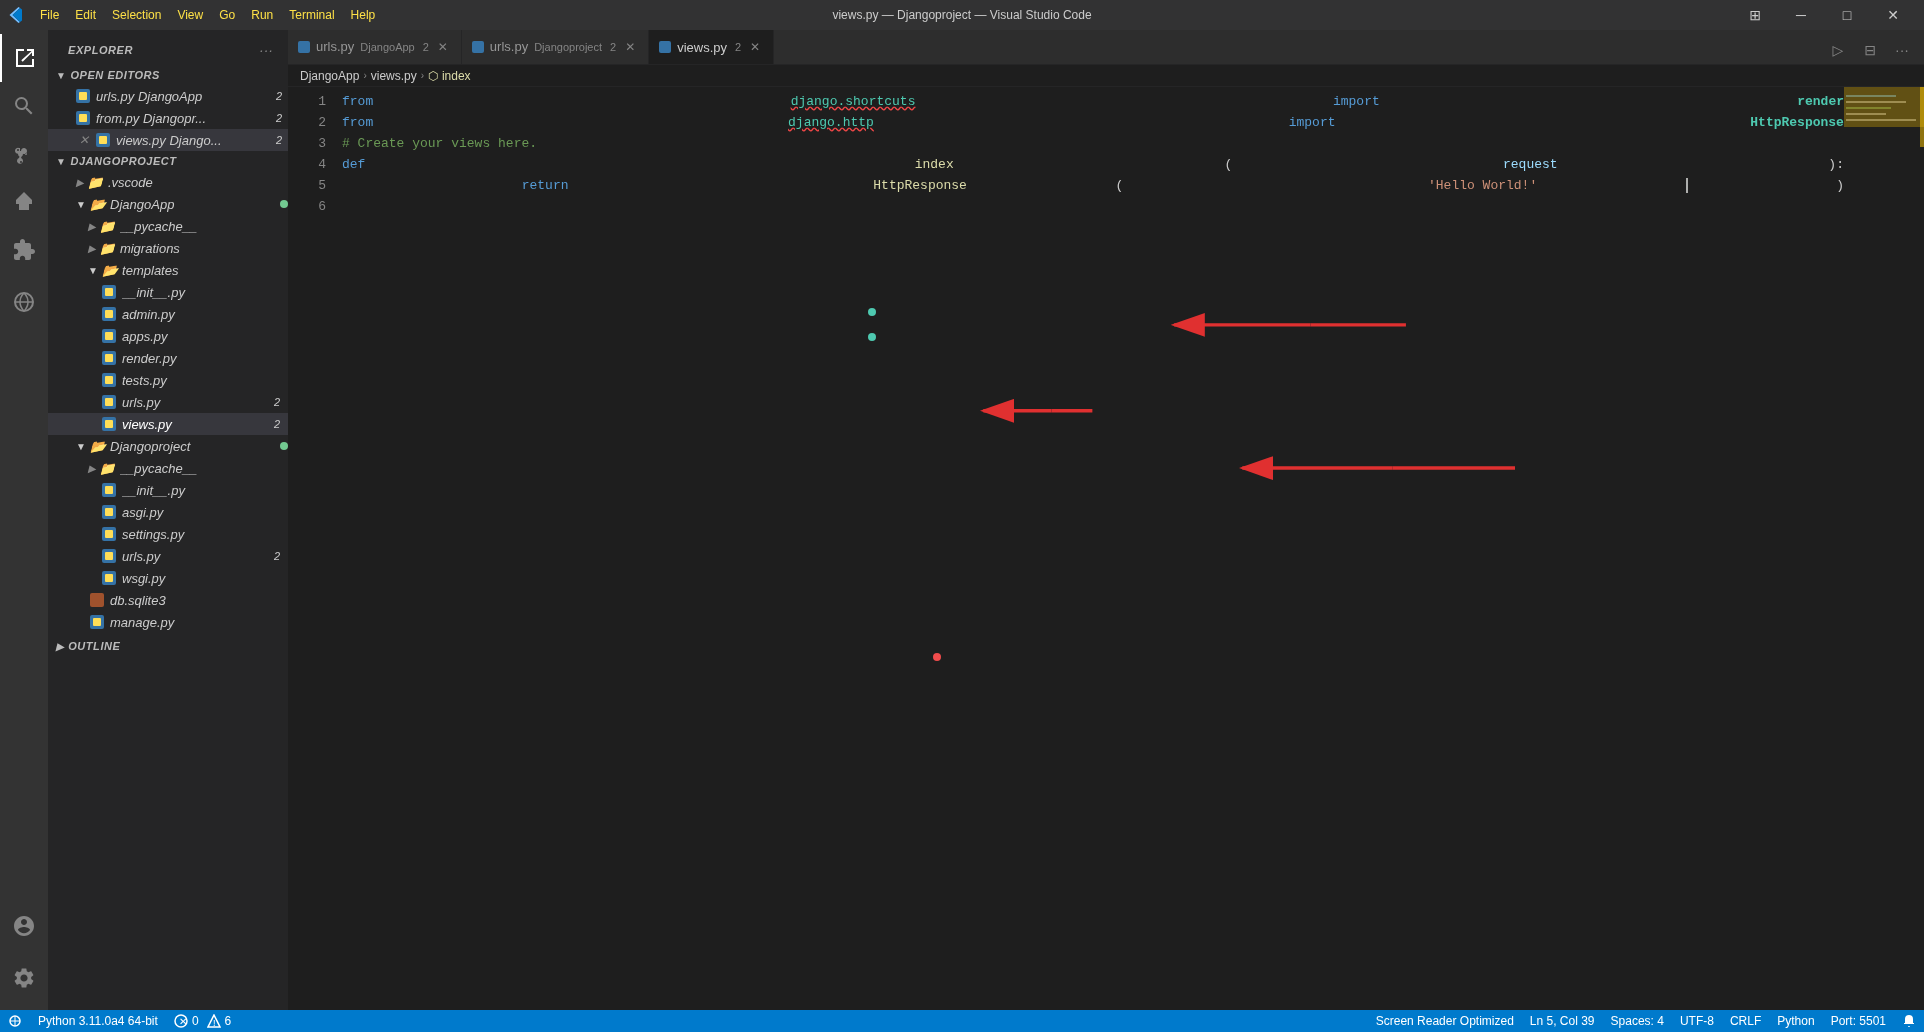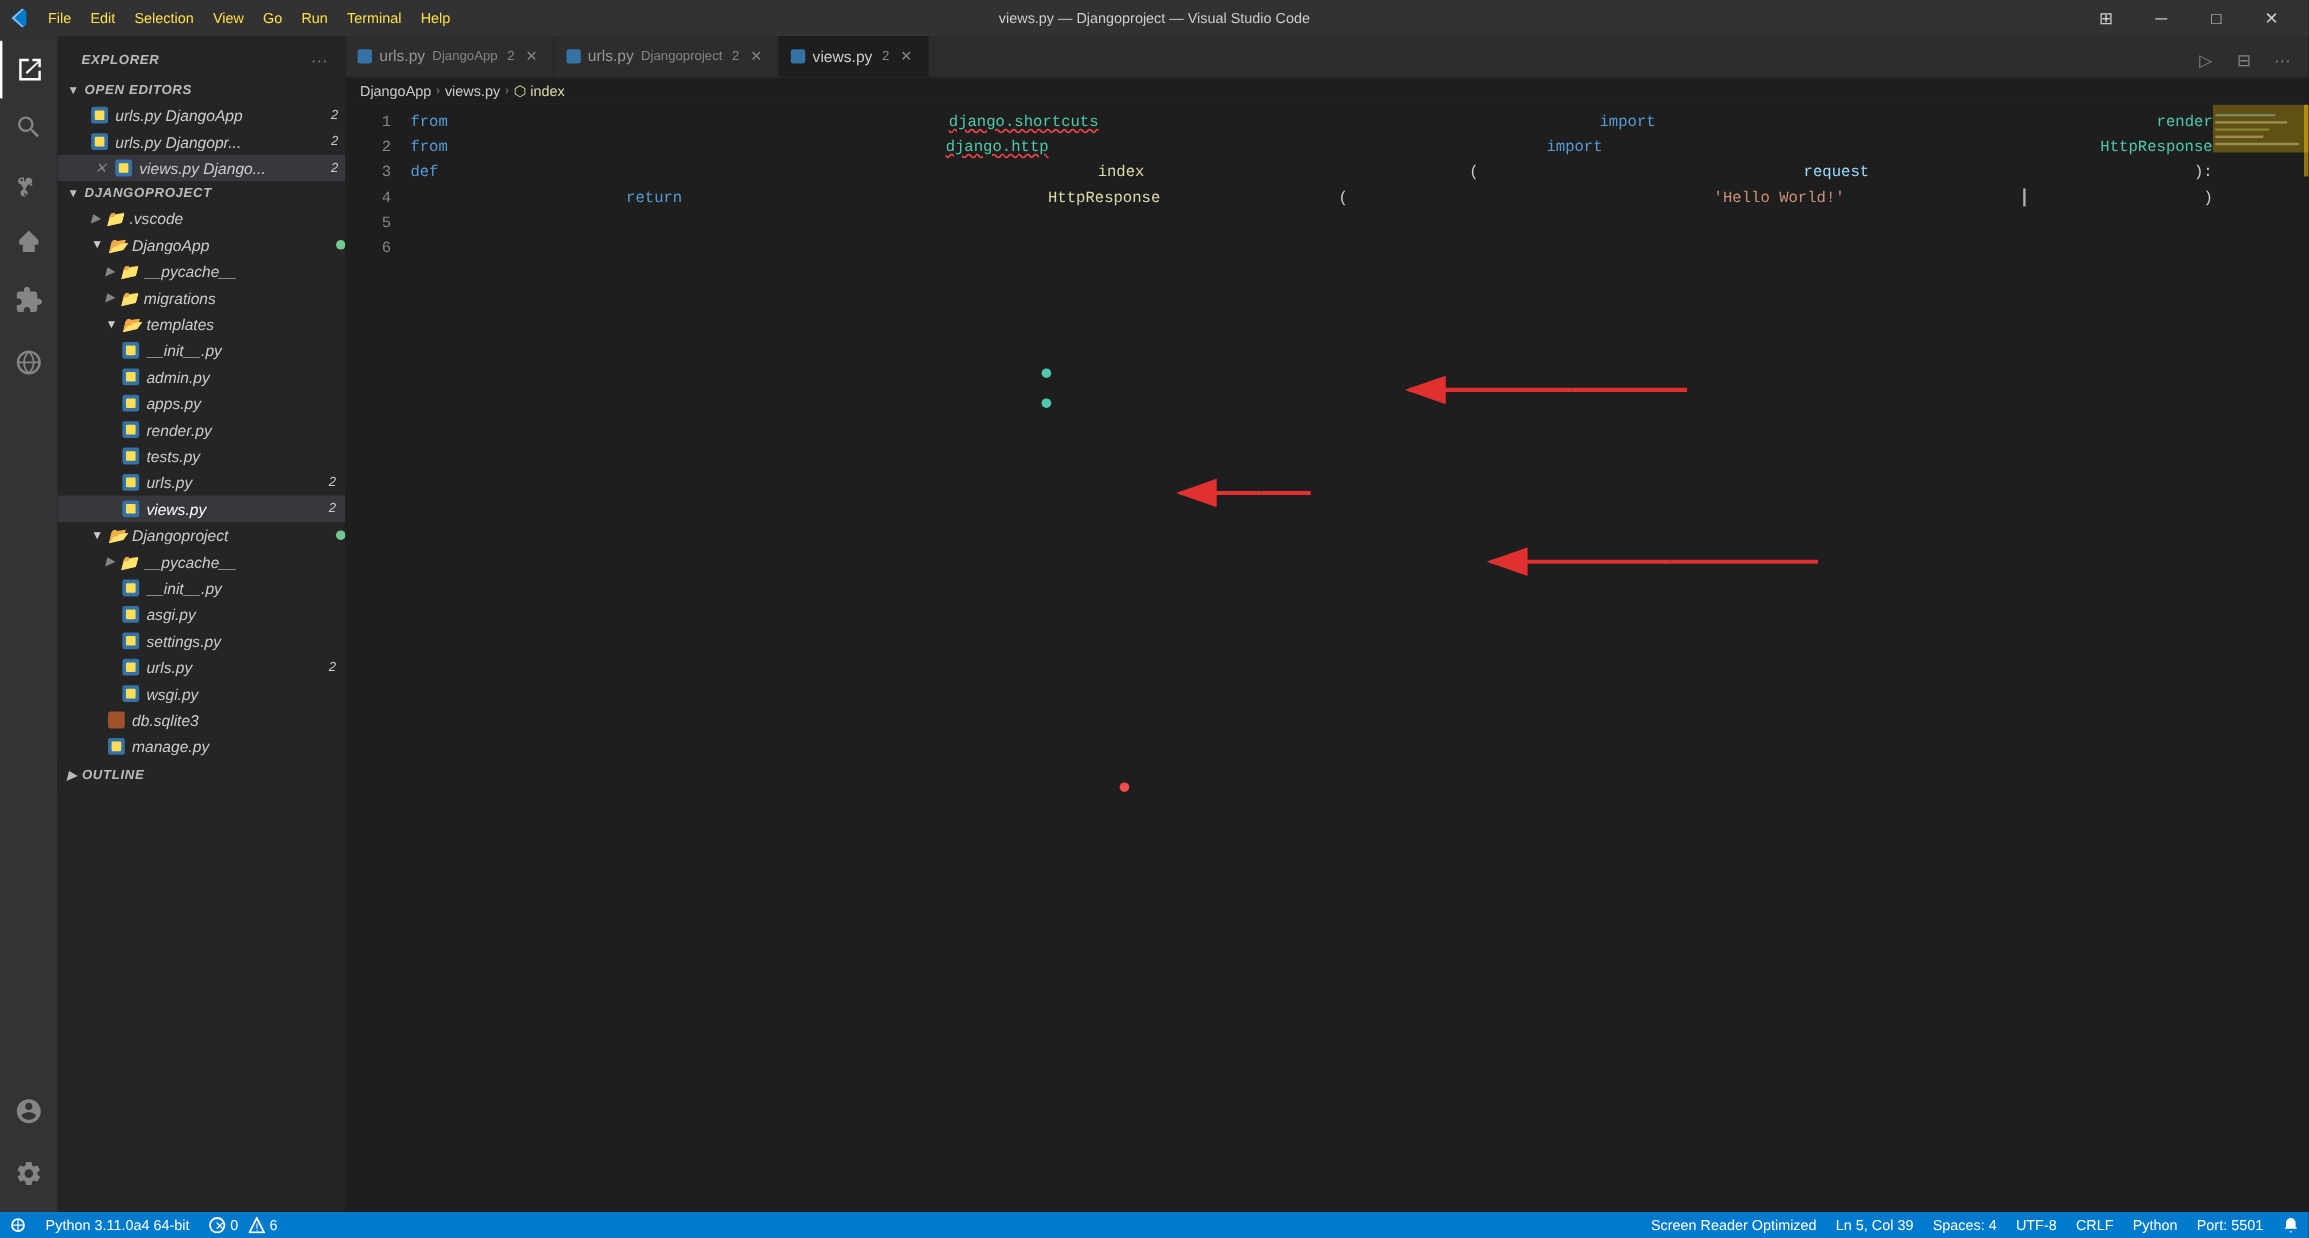--- a/index.html
+++ b/index.html
@@ -393,21 +393,21 @@
       white-space: pre;
       display: flex;
       align-items: center;
       justify-content: space-between;
     }
     
     .kw { color: #569cd6; }
     .fn { color: #dcdcaa; }
     .str { color: #ce9178; }
     .cm { color: #6a9955; }
-    .imp { color: #4ec9b0; }
+    .imp { color: #4ec9b0; font-weight: bold; }
     .var { color: #9cdcfe; }
     .punct { color: #cccccc; }
     .mod { color: #4ec9b0; }
     .cursor {
       display: inline-block;
       width: 2px;
       height: 15px;
       background: #aeafad;
       vertical-align: middle;
     }
@@ -593,21 +593,21 @@
         <span>OPEN EDITORS</span>
       </div>
 
       <div class="file-item" style="padding-left:28px;">
         <div class="file-icon python-icon"></div>
         <span class="file-label">urls.py DjangoApp</span>
         <span class="badge">2</span>
       </div>
       <div class="file-item" style="padding-left:28px;">
         <div class="file-icon python-icon"></div>
-        <span class="file-label">urls.py Djangopr...</span>
+        <span class="file-label">from.py Djangopr...</span>
         <span class="badge">2</span>
       </div>
       <div class="file-item active" style="padding-left:28px;">
         <span class="close-btn" style="position:static;margin-right:4px;">✕</span>
         <div class="file-icon python-icon"></div>
         <span class="file-label">views.py Django...</span>
         <span class="badge">2</span>
       </div>
 
       <div class="section-header" style="padding-left:8px;">
@@ -802,20 +802,23 @@
         <div class="code-line">
           <span class="kw">from</span>
           <span class="punct"> </span>
           <span class="mod" style="text-decoration:underline;text-decoration-style:wavy;text-decoration-color:#f44747;">django.http</span>
           <span class="punct"> </span>
           <span class="kw">import</span>
           <span class="punct"> </span>
           <span class="imp">HttpResponse</span>
         </div>
 
+        <div class="code-line">
+          <span class="cm"># Create your views here.</span>
+        </div>
 
         <div class="code-line">
           <span class="kw">def</span>
           <span class="punct"> </span>
           <span class="fn">index</span>
           <span class="punct">(</span>
           <span class="var">request</span>
           <span class="punct">):</span>
         </div>
 

